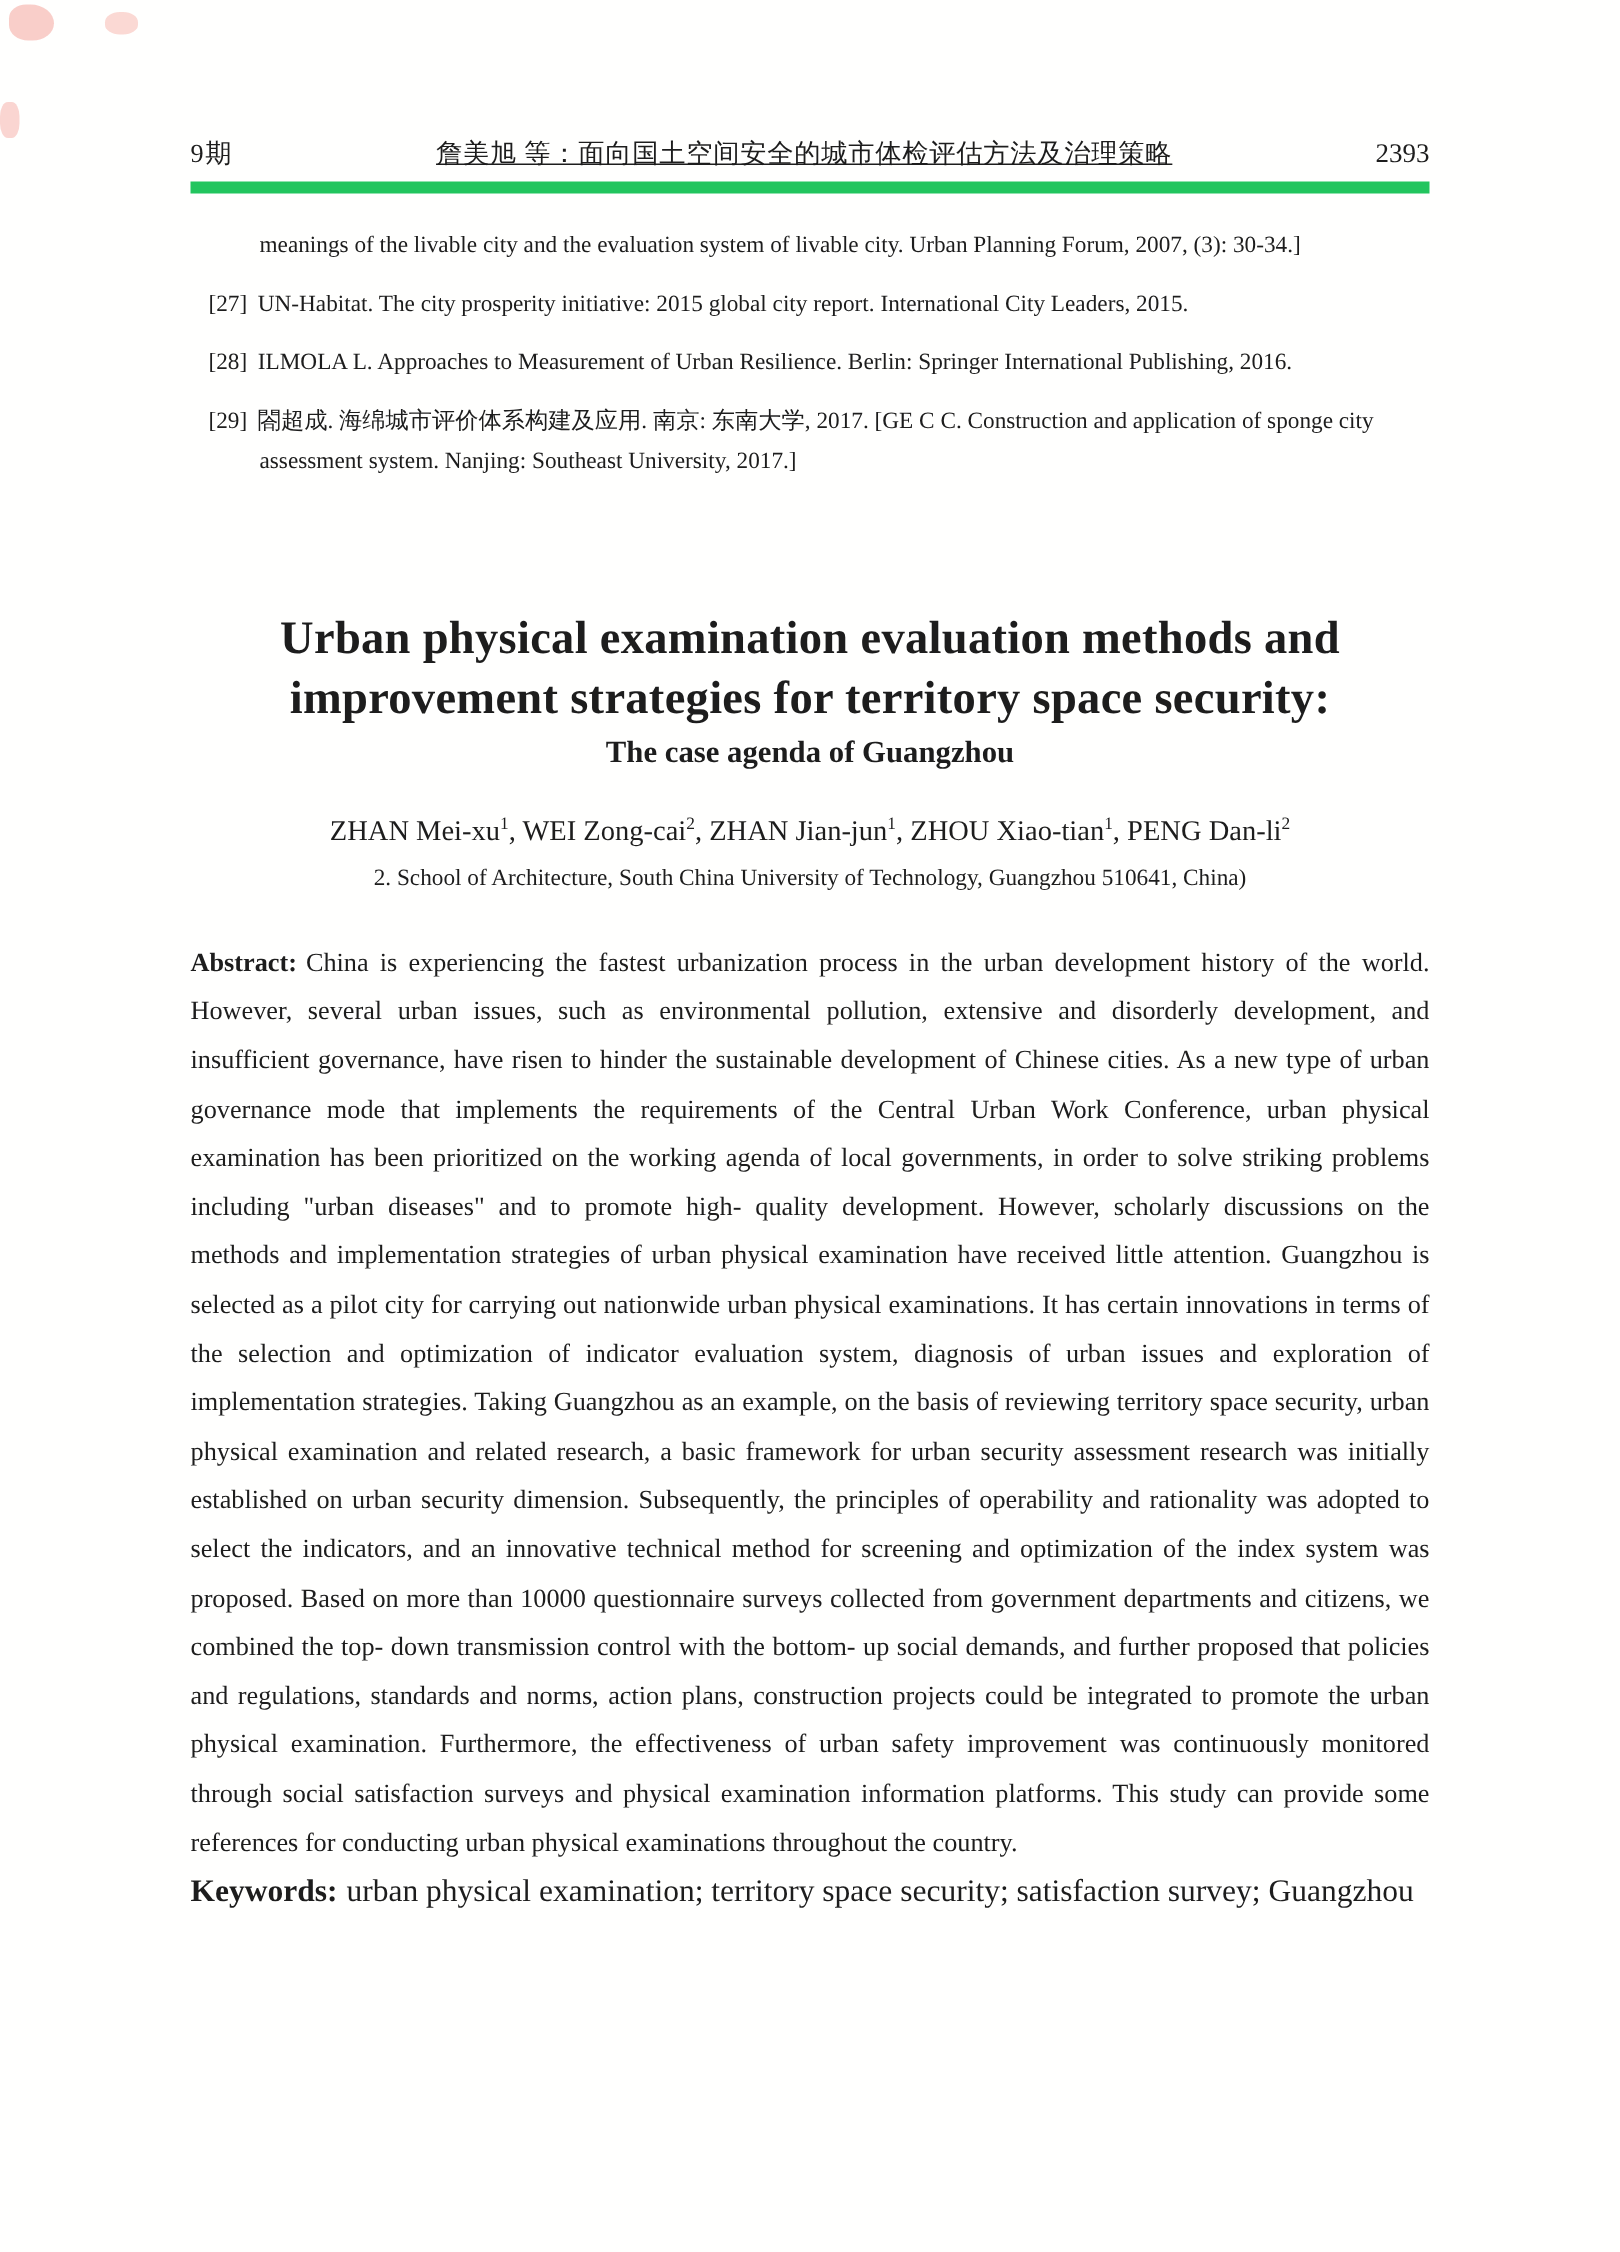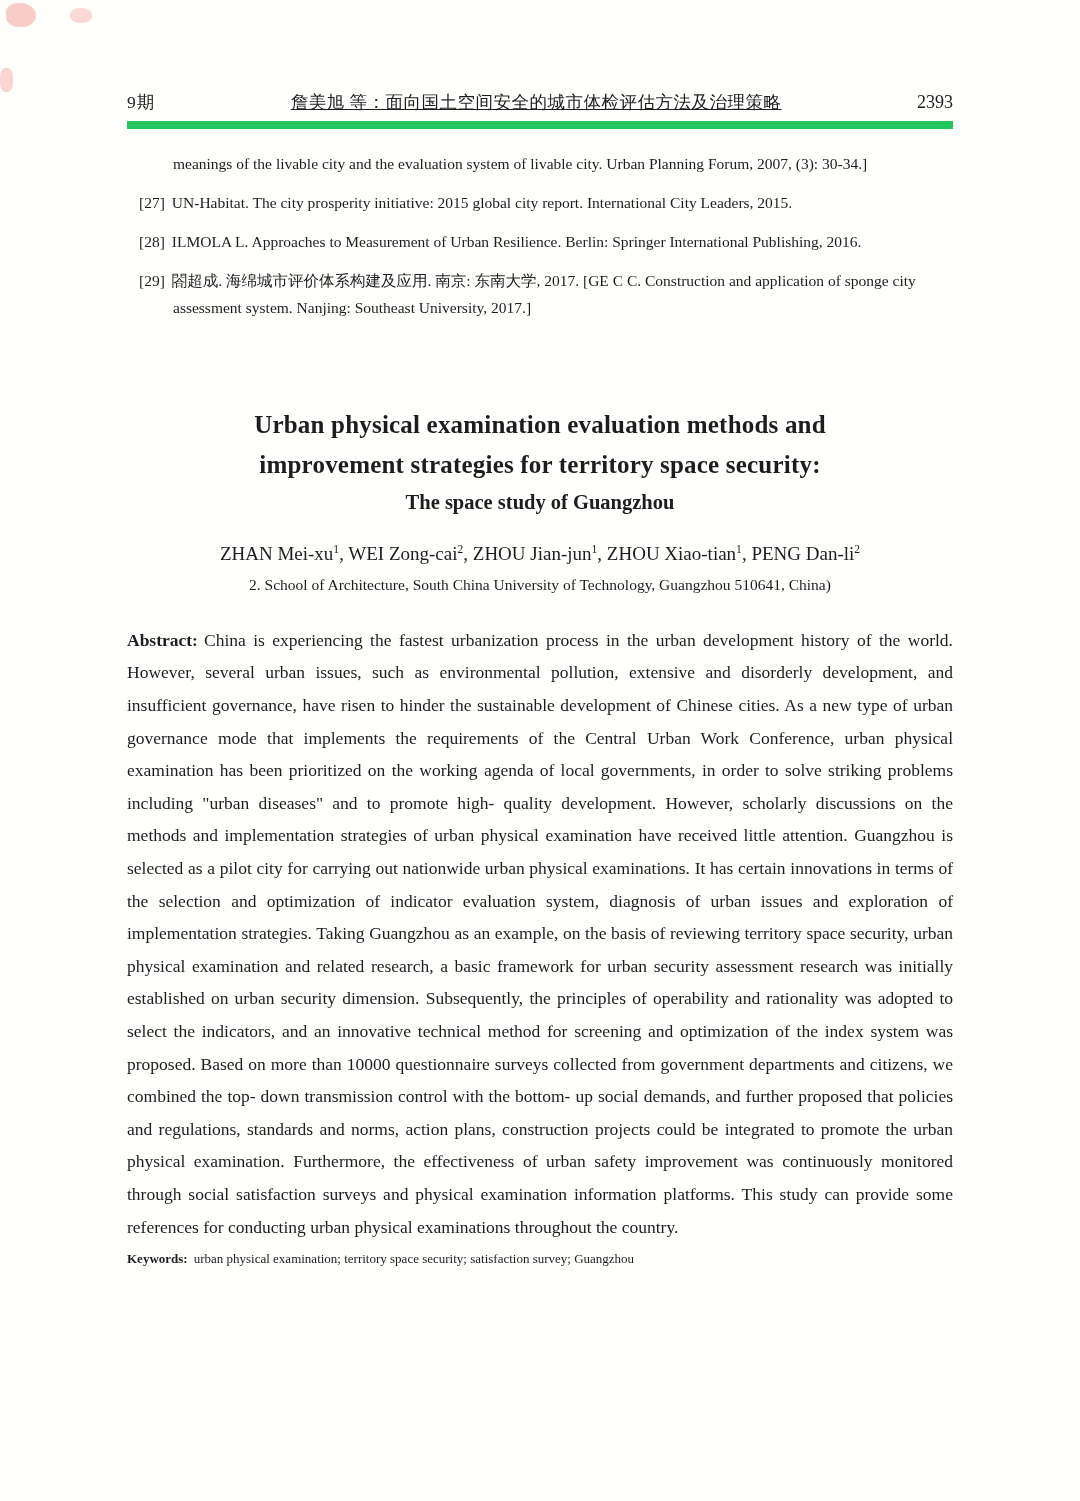--- a/index.html
+++ b/index.html
@@ -55,21 +55,21 @@
   .ref-cont { padding-left: 34px; }
   .ref-item { padding-left: 34px; text-indent: -34px; }
   .ref-label { margin-right: 7px; }
 
   
   .title-block {
     margin-top: 84px;
     text-align: center;
   }
   .title {
-    font-size: 25px;
+    font-size: 31px;
     font-weight: bold;
     line-height: 40px;
     margin: 0;
     letter-spacing: 0.2px;
   }
   .subtitle {
     font-size: 20.5px;
     font-weight: bold;
     margin: 6px 0 0 0;
   }
@@ -90,21 +90,21 @@
   
   .abstract {
     margin-top: 25px;
     font-size: 17.5px;
     line-height: 32.6px;
     text-align: justify;
     text-align-last: left;
   }
   .abstract p { margin: 0; }
   .bold-label { font-weight: bold; margin-right: 6px; }
-  .keywords { margin-top: 0; font-size: 13px; line-height: 32.6px; }
+  .keywords { margin-top: 0; font-size: 21px; line-height: 32.6px; }
 </style>
 </head>
 <body>
 
 <div class="corner-marks">
   <div class="m1"></div>
   <div class="m2"></div>
   <div class="m3"></div>
 </div>
 
@@ -118,25 +118,25 @@
 
   <div class="refs">
     <p class="ref-cont">meanings of the livable city and the evaluation system of livable city. Urban Planning Forum, 2007, (3): 30-34.]</p>
     <p class="ref-item"><span class="ref-label">[27]</span><span>UN-Habitat. The city prosperity initiative: 2015 global city report. International City Leaders, 2015.</span></p>
     <p class="ref-item"><span class="ref-label">[28]</span><span>ILMOLA L. Approaches to Measurement of Urban Resilience. Berlin: Springer International Publishing, 2016.</span></p>
     <p class="ref-item"><span class="ref-label">[29]</span><span>閤超成. 海绵城市评价体系构建及应用. 南京: 东南大学, 2017. [GE C C. Construction and application of sponge city assessment system. Nanjing: Southeast University, 2017.]</span></p>
   </div>
 
   <div class="title-block">
     <h1 class="title"><span>Urban physical examination evaluation methods and</span><br><span>improvement strategies for territory space security:</span></h1>
-    <h2 class="subtitle">The space study of Guangzhou</h2>
+    <h2 class="subtitle">The case agenda of Guangzhou</h2>
   </div>
 
   <div class="authors">
-    <span><span>ZHAN Mei-xu</span><sup>1</sup><span>, </span></span><span><span>WEI Zong-cai</span><sup>2</sup><span>, </span></span><span><span>ZHOU Jian-jun</span><sup>1</sup><span>, </span></span><span><span>ZHOU Xiao-tian</span><sup>1</sup><span>, </span></span><span><span>PENG Dan-li</span><sup>2</sup><span></span></span>
+    <span><span>ZHAN Mei-xu</span><sup>1</sup><span>, </span></span><span><span>WEI Zong-cai</span><sup>2</sup><span>, </span></span><span><span>ZHAN Jian-jun</span><sup>1</sup><span>, </span></span><span><span>ZHOU Xiao-tian</span><sup>1</sup><span>, </span></span><span><span>PENG Dan-li</span><sup>2</sup><span></span></span>
   </div>
 
   <div class="affiliations">
     <p>2. School of Architecture, South China University of Technology, Guangzhou 510641, China)</p>
   </div>
 
   <div class="abstract">
     <p><span class="bold-label">Abstract:</span><span>China is experiencing the fastest urbanization process in the urban development history of the world. However, several urban issues, such as environmental pollution, extensive and disorderly development, and insufficient governance, have risen to hinder the sustainable development of Chinese cities. As a new type of urban governance mode that implements the requirements of the Central Urban Work Conference, urban physical examination has been prioritized on the working agenda of local governments, in order to solve striking problems including "urban diseases" and to promote high- quality development. However, scholarly discussions on the methods and implementation strategies of urban physical examination have received little attention. Guangzhou is selected as a pilot city for carrying out nationwide urban physical examinations. It has certain innovations in terms of the selection and optimization of indicator evaluation system, diagnosis of urban issues and exploration of implementation strategies. Taking Guangzhou as an example, on the basis of reviewing territory space security, urban physical examination and related research, a basic framework for urban security assessment research was initially established on urban security dimension. Subsequently, the principles of operability and rationality was adopted to select the indicators, and an innovative technical method for screening and optimization of the index system was proposed. Based on more than 10000 questionnaire surveys collected from government departments and citizens, we combined the top- down transmission control with the bottom- up social demands, and further proposed that policies and regulations, standards and norms, action plans, construction projects could be integrated to promote the urban physical examination. Furthermore, the effectiveness of urban safety improvement was continuously monitored through social satisfaction surveys and physical examination information platforms. This study can provide some references for conducting urban physical examinations throughout the country.</span></p>
     <p class="keywords"><span class="bold-label">Keywords:</span><span>urban physical examination; territory space security; satisfaction survey; Guangzhou</span></p>
   </div>

